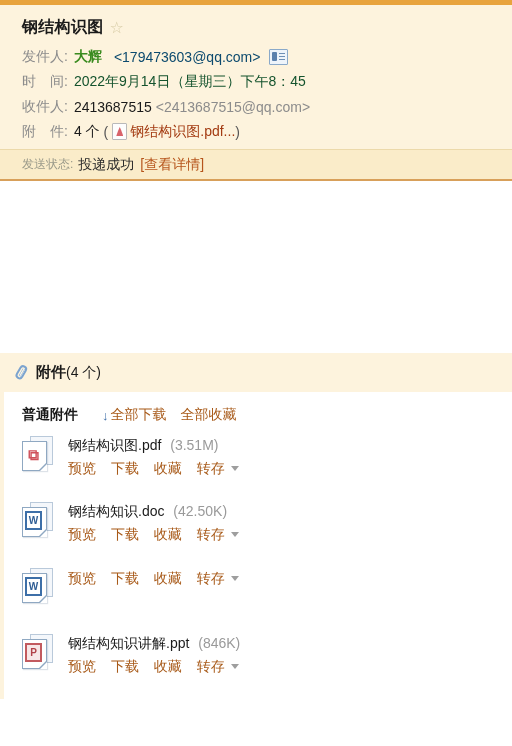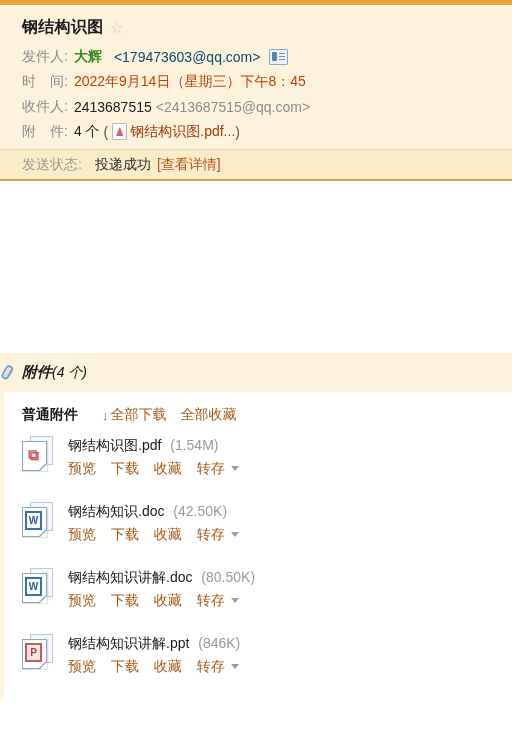--- a/index.html
+++ b/index.html
@@ -100,21 +100,21 @@
   }
   .card-icon::after {
     content: "";
     position: absolute;
     left: 9px; top: 3px;
     width: 6px; height: 1px;
     background: #6e90b5;
     box-shadow: 0 3px 0 #6e90b5, 0 6px 0 #6e90b5;
   }
 
-  .time-text { color: #c2410c; font-size: 14px; }
+  .time-text { color: #14532d; font-size: 14px; }
   .recipient-name { color: #1a1a1a; font-size: 14px; margin-right: 4px; }
   .recipient-email { color: #8c8c8c; font-size: 14px; }
 
   .att-count { color: #1a1a1a; font-size: 14px; }
   .att-paren { color: #555555; font-size: 14px; }
   .att-inline-name { color: #a33b12; font-size: 14px; }
 
   
   .mini-pdf {
     display: inline-block;
@@ -139,43 +139,43 @@
   
   .status-strip {
     background: #faecc9;
     border-top: 1px solid #ecd9aa;
     height: 30px;
     display: flex;
     align-items: center;
     padding-left: 22px;
     box-sizing: border-box;
   }
-  .status-label { color: #9a9a8a; font-size: 14px; margin-right: 13px; }
+  .status-label { color: #9a9a8a; font-size: 12px; margin-right: 5px; }
   .status-value { color: #2b2b2b; font-size: 14px; font-weight: normal; }
   .status-link {
     color: #b6551c;
     font-size: 14px;
     margin-left: 6px;
     cursor: pointer;
   }
 
   
   .mail-body {
     height: 172px;
     background: #ffffff;
   }
 
   
   .att-section-header {
     background: #fdf3dd;
     height: 39px;
     display: flex;
     align-items: center;
-    box-sizing: border-box;
-    font-style: italic;
+    padding-left: 14px;
+    box-sizing: border-box;
   }
   .clip-icon {
     display: inline-block;
     width: 15px;
     height: 16px;
     margin-right: 7px;
     position: relative;
     transform: rotate(30deg);
   }
   .clip-icon::before {
@@ -397,21 +397,21 @@
       <div class="file-icon-wrap">
         <div class="file-icon">
           <div class="back-page"></div>
           <div class="front-page"></div>
           <div class="badge pdf">⧉</div>
         </div>
       </div>
       <div class="file-meta">
         <div class="file-name-row">
           <span class="file-name">钢结构识图.pdf</span>
-          <span class="file-size">(1.54M)</span>
+          <span class="file-size">(3.51M)</span>
         </div>
         <div class="file-actions">
           <span class="file-action">预览</span>
           <span class="file-action">下载</span>
           <span class="file-action">收藏</span>
           <span class="file-action last">转存</span>
           <span class="caret-down"></span>
         </div>
       </div>
     </div>
@@ -441,24 +441,20 @@
 
     <div class="att-item">
       <div class="file-icon-wrap">
         <div class="file-icon">
           <div class="back-page"></div>
           <div class="front-page"></div>
           <div class="badge doc">W</div>
         </div>
       </div>
       <div class="file-meta">
-        <div class="file-name-row">
-          <span class="file-name">钢结构知识讲解.doc</span>
-          <span class="file-size">(80.50K)</span>
-        </div>
         <div class="file-actions">
           <span class="file-action">预览</span>
           <span class="file-action">下载</span>
           <span class="file-action">收藏</span>
           <span class="file-action last">转存</span>
           <span class="caret-down"></span>
         </div>
       </div>
     </div>
 

